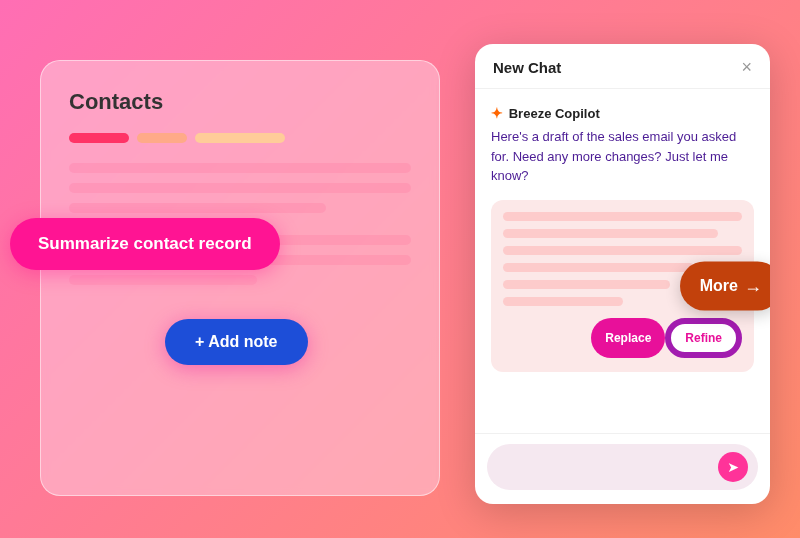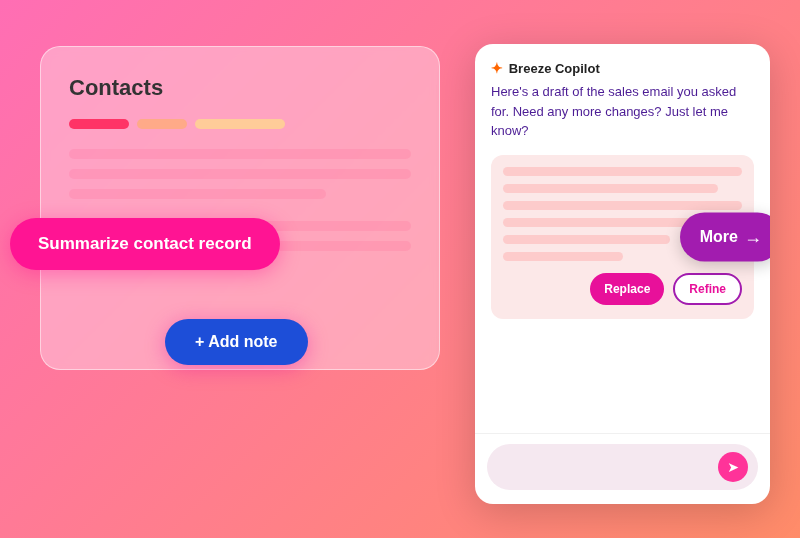--- a/index.html
+++ b/index.html
@@ -21,23 +21,23 @@
       height: 490px;
       display: flex;
       align-items: center;
       justify-content: center;
     }
 
     
     .contacts-card {
       position: absolute;
       left: 20px;
-      top: 22px;
+      top: 36px;
       width: 400px;
-      height: 324px;
+      height: 436px;
       background: rgba(255, 200, 220, 0.55);
       border-radius: 20px;
       padding: 28px 28px 28px 28px;
       backdrop-filter: blur(4px);
       border: 1.5px solid rgba(255, 255, 255, 0.5);
     }
 
     .contacts-title {
       font-size: 22px;
       font-weight: 700;
@@ -226,21 +226,21 @@
       border-radius: 5px;
     }
     .draft-line.w-full { width: 100%; }
     .draft-line.w-9 { width: 90%; }
     .draft-line.w-8 { width: 80%; }
     .draft-line.w-7 { width: 70%; }
     .draft-line.w-5 { width: 50%; }
 
     .draft-actions {
       display: flex;
-      gap: 9px;
+      gap: 0;
       justify-content: flex-end;
       margin-top: 4px;
     }
 
     .replace-btn {
       background: #e8109a;
       color: #fff;
       font-size: 12px;
       font-weight: 700;
       padding: 7px 14px;
@@ -249,31 +249,31 @@
       cursor: pointer;
     }
 
     .refine-btn {
       background: #fff;
       color: #e8109a;
       font-size: 12px;
       font-weight: 700;
       padding: 7px 14px;
       border-radius: 20px;
-      border: 2px solid #a21caf;
+      border: 6px solid #a21caf;
       cursor: pointer;
     }
 
     
     .more-badge {
       position: absolute;
       right: -28px;
       top: 50%;
       transform: translateY(-50%);
-      background: #a21caf;
+      background: #c2410c;
       color: #fff;
       font-size: 16px;
       font-weight: 700;
       padding: 14px 20px;
       border-radius: 36px;
       display: flex;
       align-items: center;
       gap: 6px;
       white-space: nowrap;
       box-shadow: 0 4px 16px rgba(0,0,0,0.2);
@@ -345,20 +345,24 @@
       <div class="line-full"></div>
       <div class="line-half"></div>
     </div>
   </div>
 
   <button class="summarize-btn">Summarize contact record</button>
 
   <button class="add-note-btn">+ Add note</button>
 
   <div class="chat-panel">
+    <div class="chat-header">
+      <span class="chat-title">New Chat</span>
+      <button class="close-btn">×</button>
+    </div>
 
     <div class="chat-body">
       <div class="breeze-message">
         <div class="breeze-label">
           <span class="breeze-icon">✦</span>
           <span>Breeze Copilot</span>
         </div>
         <div class="breeze-text">Here's a draft of the sales email you asked for. Need any more changes? Just let me know?</div>
       </div>
 

